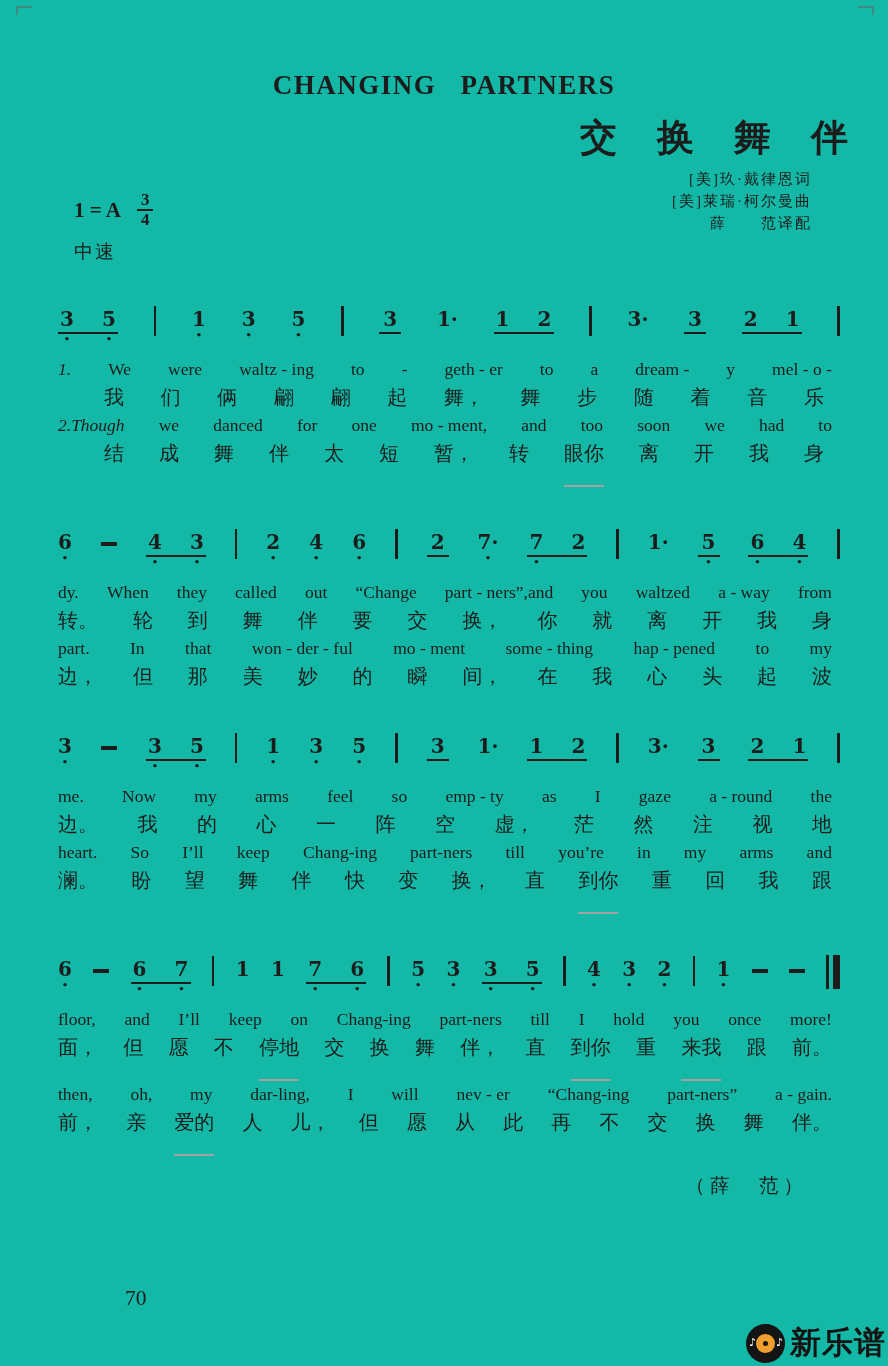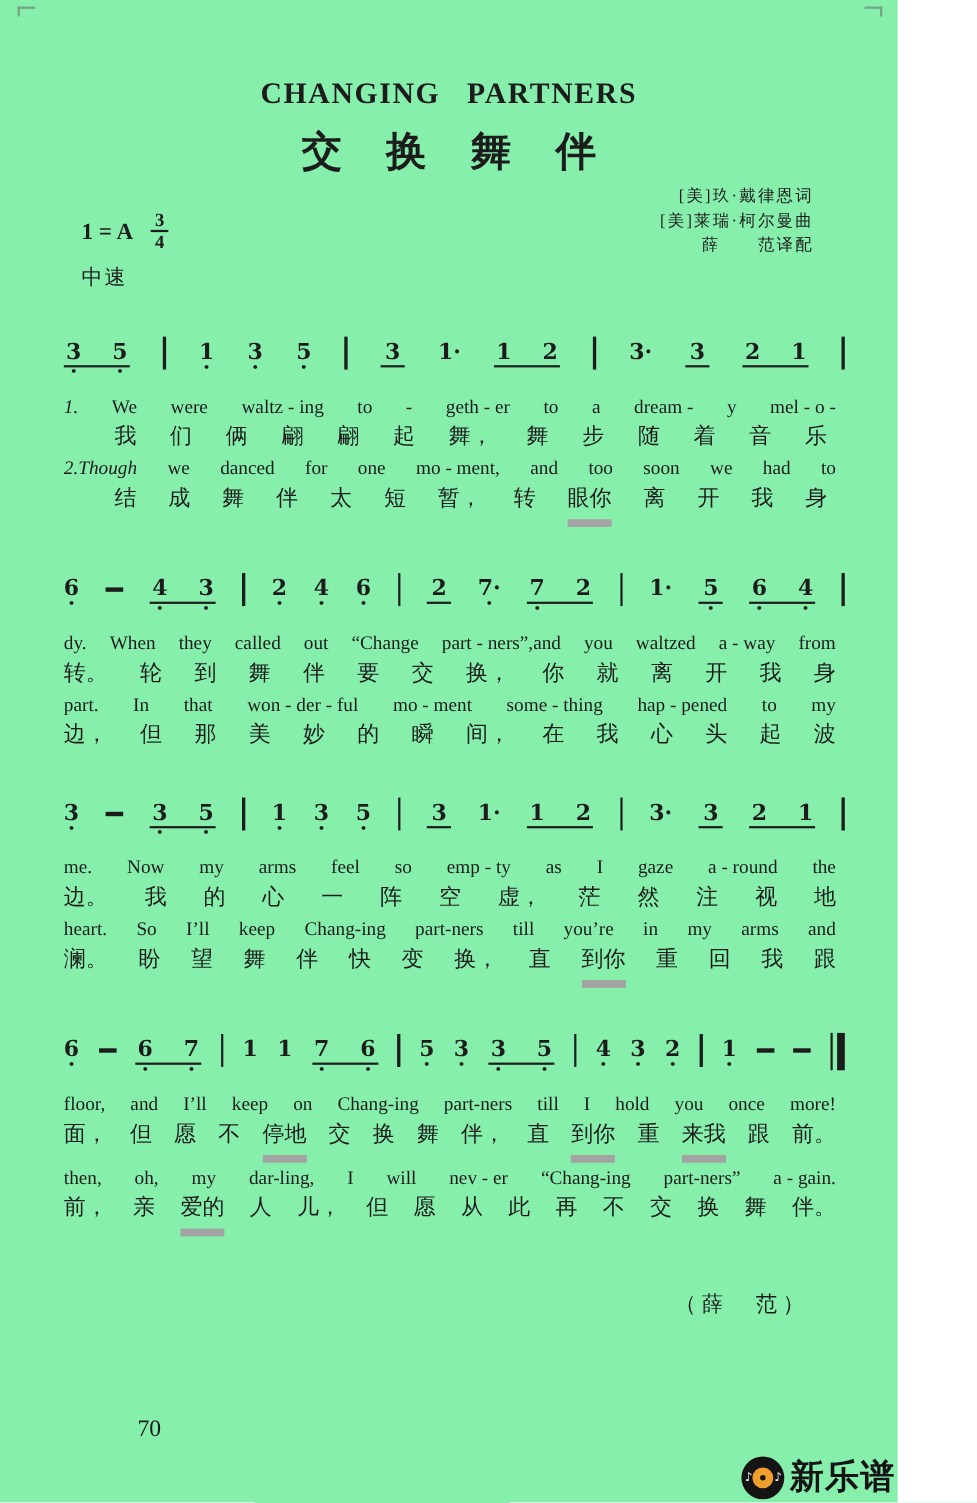--- a/index.html
+++ b/index.html
@@ -1,28 +1,28 @@
 <!DOCTYPE html>
 <html><head>
 <meta charset="utf-8">
 <style>
   * { margin:0; padding:0; box-sizing:border-box; }
   html,body { background:#ffffff; }
   .page {
-    position:relative; width:816px; height:1366px;
-    background:#86efac; color:#1c1c1c; overflow:hidden;
+    position:relative; width:888px; height:1366px;
+    background:#14b8a6; color:#1c1c1c; overflow:hidden;
     font-family:"Liberation Serif", serif;
   }
   .corner-mark { position:absolute; width:16px; height:9px; opacity:.55; }
   .corner-mark.tl { top:6px; left:16px; border-top:2px solid #666; border-left:2px solid #666; }
   .corner-mark.tr { top:6px; right:14px; border-top:2px solid #666; border-right:2px solid #666; }
 
   .title-en { position:absolute; top:70px; left:0; right:0; text-align:center;
     font-weight:bold; font-size:27px; letter-spacing:1.5px; word-spacing:16px; }
-  .title-zh { position:absolute; top:113px; left:0; right:0; text-align:center;
+  .title-zh { position:absolute; top:113px; left:0; right:0; text-align:right;
     font-weight:bold; font-size:37px; letter-spacing:40px; text-indent:40px; }
 
   .credits { position:absolute; top:168px; right:76px; text-align:right;
     font-size:15px; line-height:22px; letter-spacing:2px; }
   .key-sig { position:absolute; top:192px; left:74px; display:flex; align-items:center;
     font-weight:bold; font-size:21px; }
   .ts { display:inline-flex; flex-direction:column; align-items:center;
     margin-left:16px; font-size:17px; line-height:16px; }
   .tsn { border-bottom:2px solid #1c1c1c; padding:0 4px 1px; }
   .tsd { padding-top:1px; }
@@ -47,21 +47,21 @@
   .endbar { display:flex; gap:4px; margin-top:-3px; }
   .eb1 { width:2.5px; height:34px; background:#1c1c1c; }
   .eb2 { width:7px; height:34px; background:#1c1c1c; }
 
   .lyric-row { display:flex; justify-content:space-between; align-items:baseline;
     padding-right:8px; }
   .lyric-row.en { font-size:17.5px; line-height:27px; }
   .lyric-row.zh { font-size:20px; line-height:29px; }
   .system-1 .lyric-row.zh { padding-left:46px; padding-right:16px; }
   .word { white-space:pre; }
-  .word.syl-u { border-bottom:7px solid #a3a3a3; padding-bottom:4px; }
+  .word.syl-u { border-bottom:2px solid #a3a3a3; padding-bottom:17px; }
   .word.it { font-style:italic; }
 
   .footnote { position:absolute; top:1112px; left:58px; right:52px;
     font-size:19px; line-height:35px; }
   .footnote .fl1 { text-indent:2em; }
   .attribution { position:absolute; top:1172px; right:80px; font-size:19.5px; letter-spacing:5px; }
 
   .page-number { position:absolute; left:92px; top:1286px; font-size:21.5px;margin-left:33px; }
 
   .logo { position:absolute; right:2px; bottom:2px; display:flex; align-items:center; gap:5px; }

